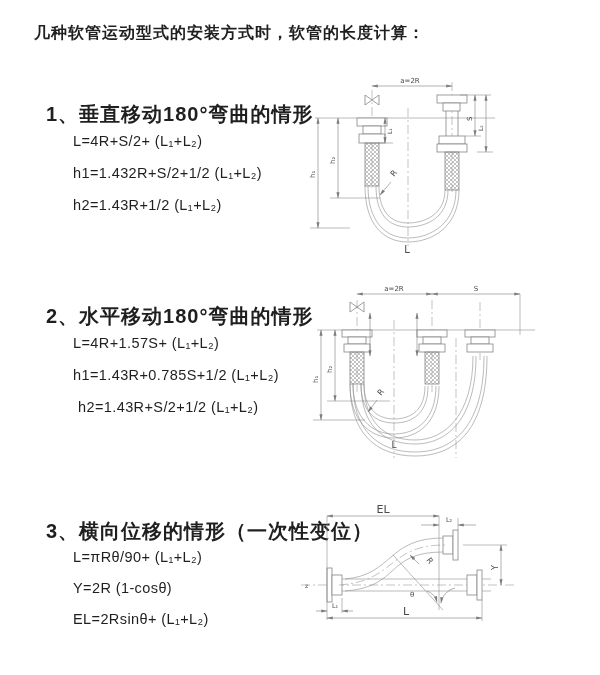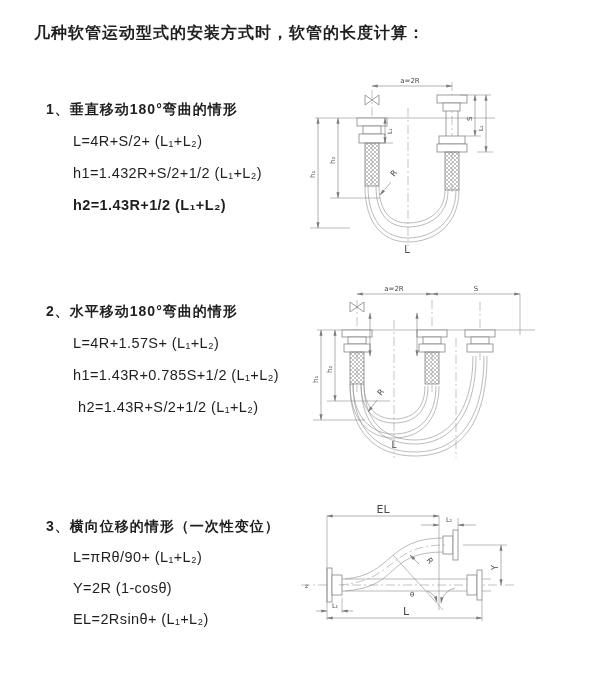--- a/index.html
+++ b/index.html
@@ -2,39 +2,39 @@
 <html><head>
 <meta charset="utf-8">
 <style>
   html,body{margin:0;padding:0;}
   body{
     width:600px;height:675px;background:#ffffff;position:relative;overflow:hidden;
     font-family:"Liberation Sans","DejaVu Sans",sans-serif;color:#1f1f1f;
   }
   .abs{position:absolute;}
   .doc-title{left:34px;top:23px;font-size:16px;font-weight:bold;letter-spacing:1px;}
-  .sec-head{font-size:14px;font-weight:bold;letter-spacing:1px;}
+  .sec-head{font-size:20px;font-weight:bold;letter-spacing:1px;}
   .formula{font-size:14.5px;font-weight:500;letter-spacing:.4px;text-align:center;}
   svg{position:absolute;overflow:visible;}
   svg text{font-family:"DejaVu Sans",sans-serif;fill:#4a4a4a;}
   .dln{stroke:#868686;stroke-width:0.8;fill:none;}
   .thin{stroke:#8d8d8d;stroke-width:0.6;fill:none;}
   .dim{stroke:#7c7c7c;stroke-width:0.6;fill:none;}
   .cl{stroke:#9b9b9b;stroke-width:0.6;fill:none;stroke-dasharray:9 3 2 3;}
   .fit{fill:#ffffff;stroke:#868686;stroke-width:0.8;}
 </style>
 </head>
 <body>
 
 <div class="abs doc-title">几种软管运动型式的安装方式时，软管的长度计算：</div>
 
 <div class="abs sec-head" style="left:46px;top:101px;">1、垂直移动180°弯曲的情形</div>
 <div class="abs formula" style="left:73px;top:133px;">L=4R+S/2+ (L₁+L₂)</div>
 <div class="abs formula" style="left:73px;top:165px;">h1=1.432R+S/2+1/2 (L₁+L₂)</div>
-<div class="abs formula" style="left:73px;top:197px;font-weight:bold;">h2=1.43R+1/2 (L₁+L₂)</div>
+<div class="abs formula" style="left:73px;top:197px;">h2=1.43R+1/2 (L₁+L₂)</div>
 
 <div class="abs sec-head" style="left:46px;top:303px;">2、水平移动180°弯曲的情形</div>
 <div class="abs formula" style="left:73px;top:335px;">L=4R+1.57S+ (L₁+L₂)</div>
 <div class="abs formula" style="left:73px;top:367px;">h1=1.43R+0.785S+1/2 (L₁+L₂)</div>
 <div class="abs formula" style="left:78px;top:399px;">h2=1.43R+S/2+1/2 (L₁+L₂)</div>
 
 <div class="abs sec-head" style="left:46px;top:518px;text-align:center;">3、横向位移的情形（一次性变位）</div>
 <div class="abs formula" style="left:73px;top:549px;">L=πRθ/90+ (L₁+L₂)</div>
 <div class="abs formula" style="left:73px;top:580px;">Y=2R (1-cosθ)</div>
 <div class="abs formula" style="left:73px;top:611px;">EL=2Rsinθ+ (L₁+L₂)</div>

